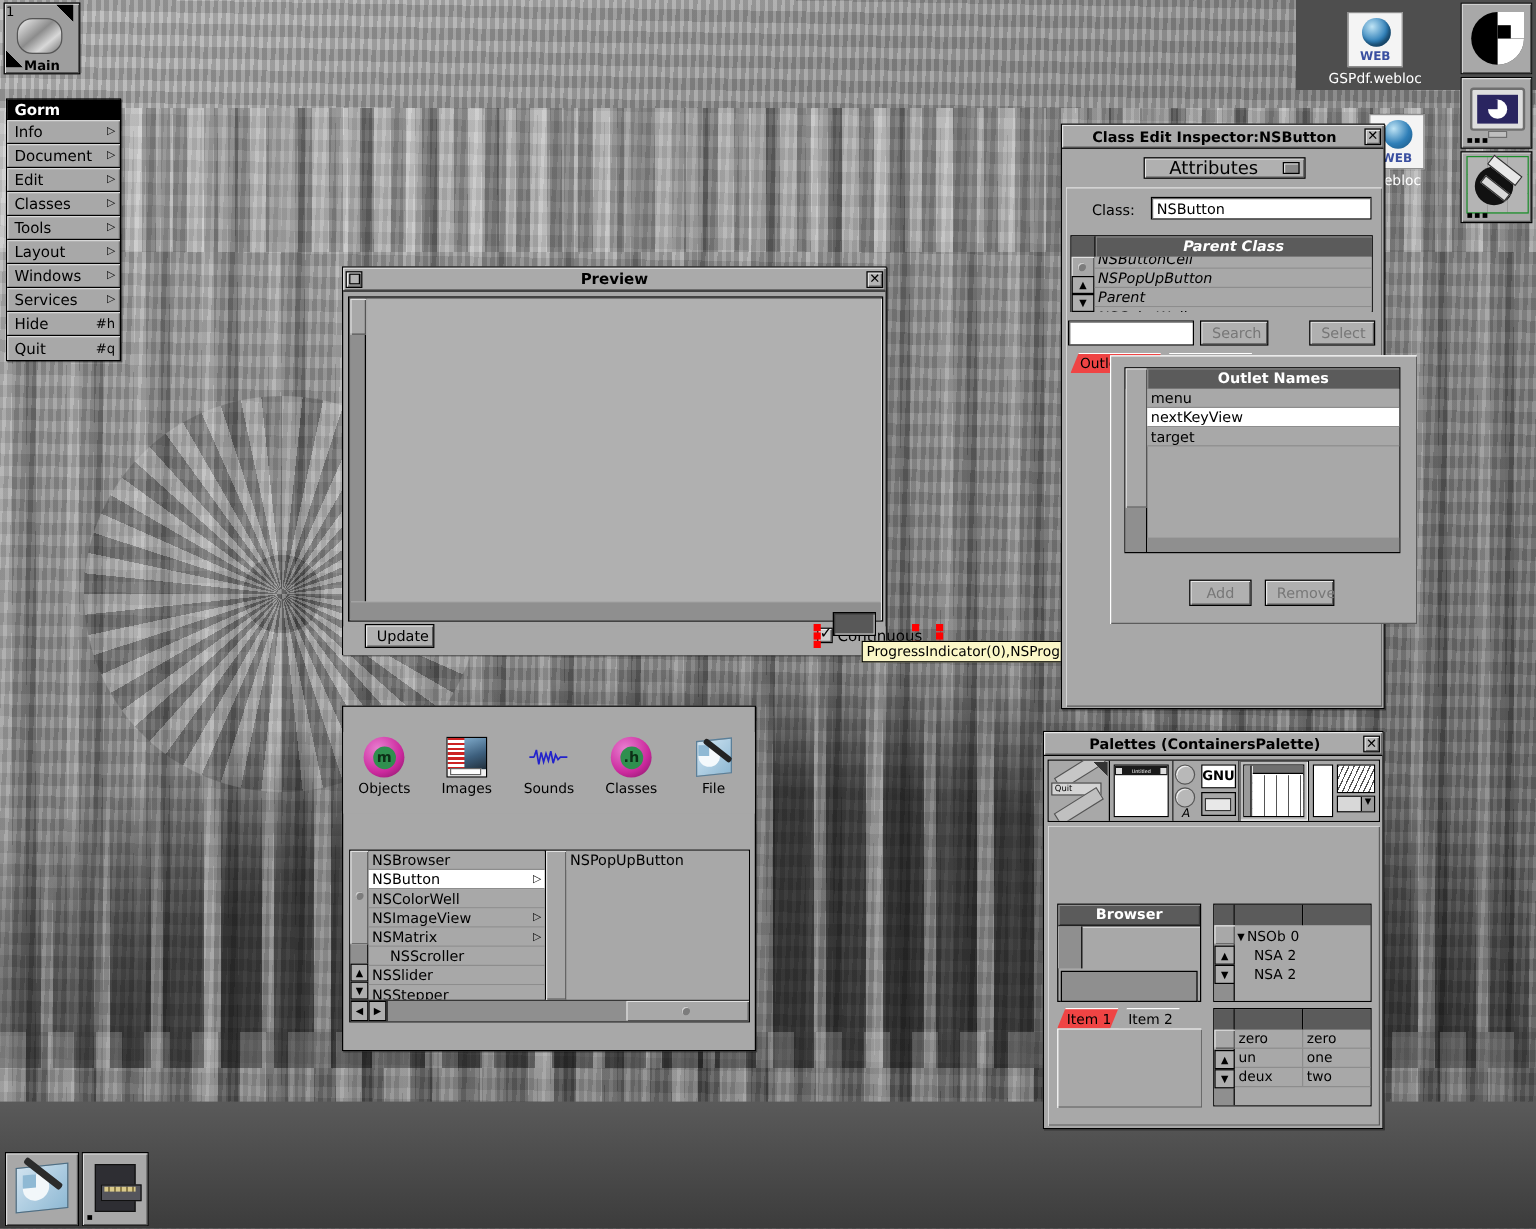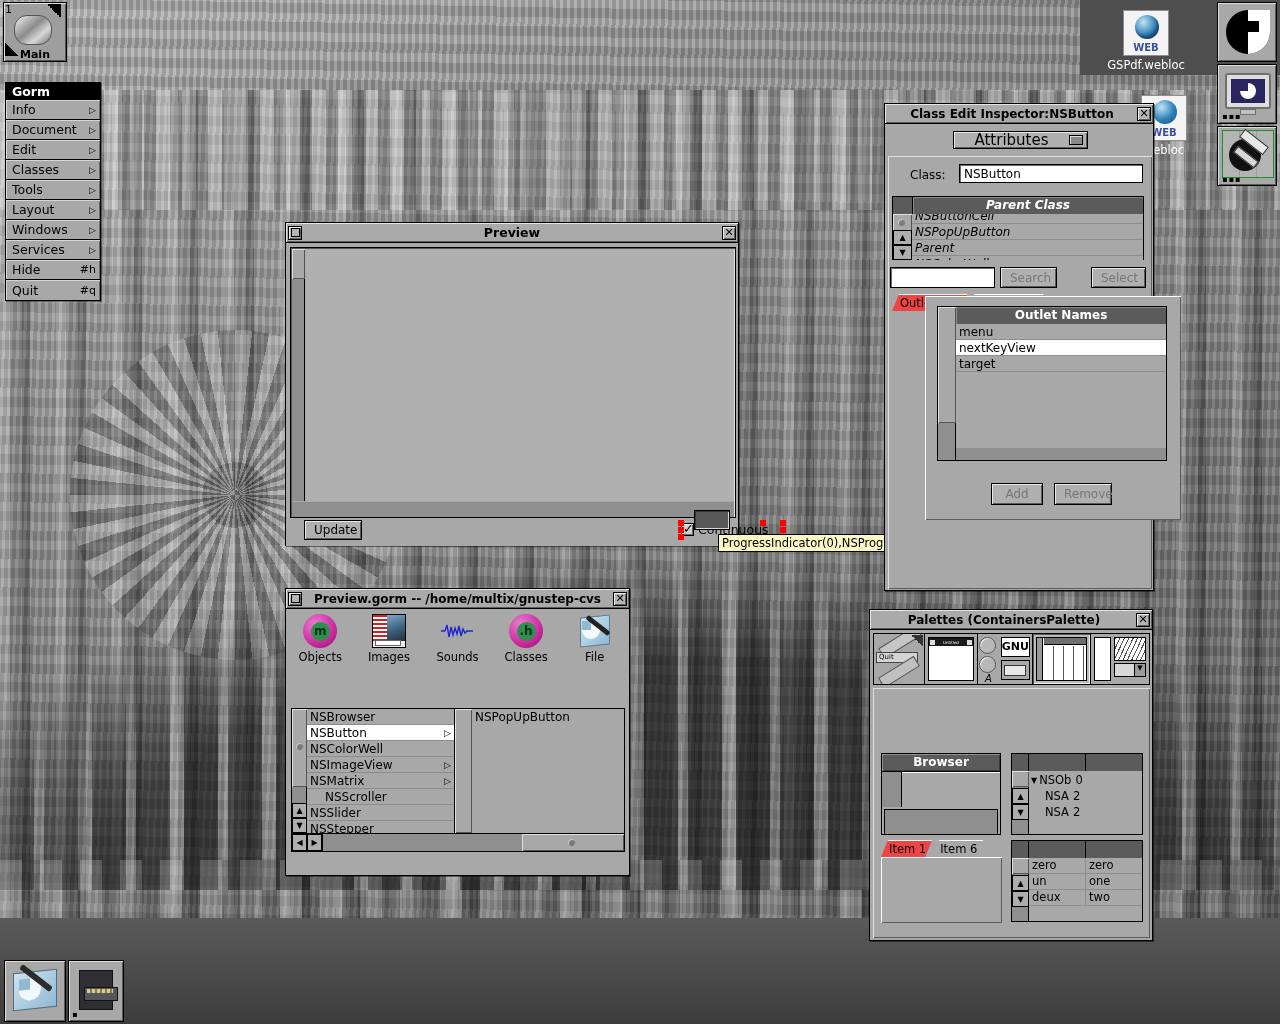--- a/index.html
+++ b/index.html
@@ -428,25 +428,20 @@
         </div>
       </div>
 
       <div class="btn disabled" style="position:absolute;left:66px;top:187px;width:52px;height:22px;line-height:17px;">Add</div>
       <div class="btn disabled" style="position:absolute;left:129px;top:187px;width:58px;height:22px;line-height:17px;">Remove</div>
     </div>
   </div>
 </div>
 
 <div class="win" style="left:285px;top:588px;width:345px;height:288px;">
-  <div class="titlebar">
-    <div class="tbtn mini"></div>
-    <div class="tt" style="font-size:12px;">Preview.gorm  --  /home/multix/gnustep-cvs</div>
-    <div class="tbtn close"></div>
-  </div>
 
   <div style="position:absolute;left:0;top:21px;width:100%;height:68px;background:#a8a8a8;
               display:flex;align-items:flex-start;padding-top:4px;">
 
     <div style="width:69px;text-align:center;">
       <div style="width:34px;height:34px;margin:0 auto;border-radius:50%;
                   background:radial-gradient(circle at 35% 30%,#e87fd0,#cc2a9e 60%,#7d1460);
                   display:flex;align-items:center;justify-content:center;">
         <div style="width:19px;height:19px;border-radius:50%;background:#2f8f4f;
                     color:#0d2f17;font-size:12px;font-weight:bold;line-height:19px;">m</div>
@@ -677,21 +672,21 @@
             <span>NSA</span>
             <span style="margin-left:4px;">2</span>
           </div>
         </div>
       </div>
     </div>
 
     <div style="position:absolute;left:8px;top:152px;width:121px;height:86px;">
       <div class="tabbar">
         <div class="tab active">Item 1</div>
-        <div class="tab">Item 6</div>
+        <div class="tab">Item 2</div>
       </div>
       <div style="height:66px;background:#a8a8a8;box-shadow: inset 1px 1px 0 #fff, inset -1px -1px 0 #5c5c5c;"></div>
     </div>
 
     <div style="position:absolute;left:138px;top:152px;width:132px;height:82px;border:1px solid #000;">
       <div style="display:flex;height:17px;">
         <div style="width:17px;background:#5b5b5b;border-right:1px solid #000;"></div>
         <div style="flex:1;background:#5b5b5b;border-right:1px solid #000;"></div>
         <div style="flex:1;background:#5b5b5b;"></div>
       </div>

